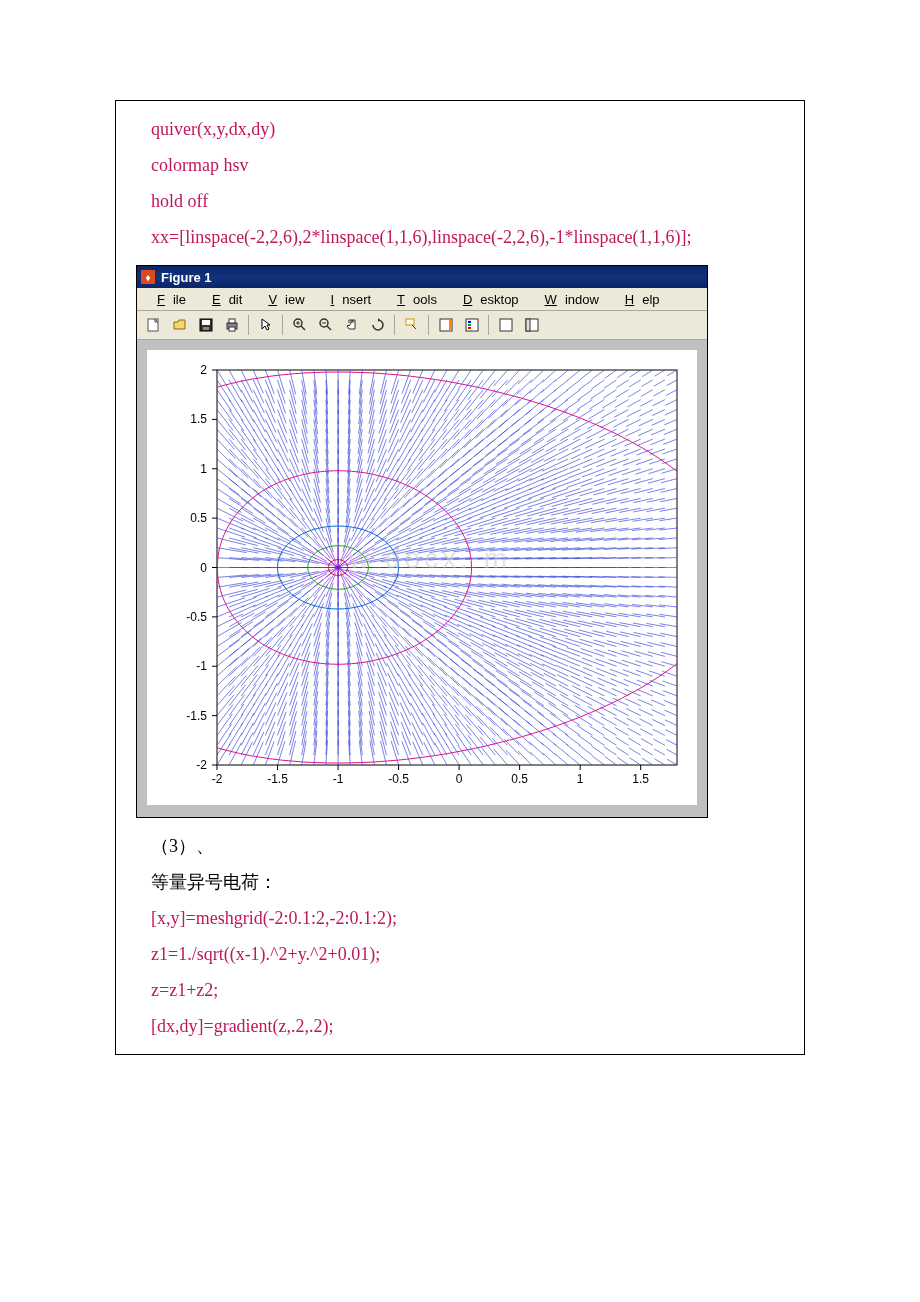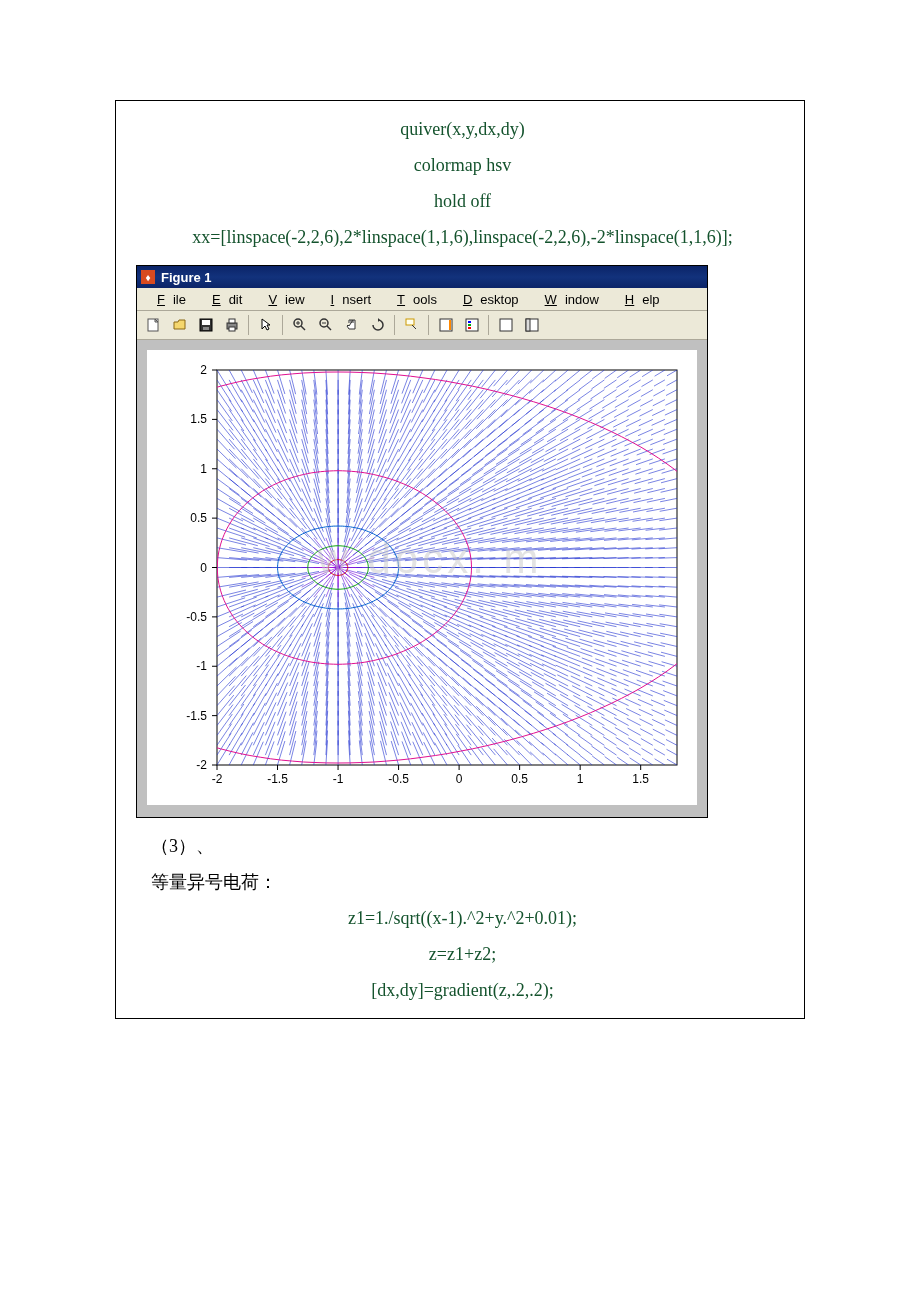--- a/index.html
+++ b/index.html
@@ -15,23 +15,22 @@
   .content-border {
     border: 1px solid #000;
     padding: 0;
   }
   .code-section {
     padding: 10px 30px 10px 35px;
   }
   .code-line {
     font-size: 18px;
     line-height: 2.0;
-    color: #14532d;
+    color: #be185d;
     font-family: "Times New Roman", serif;
-    text-align: center;
   }
   .text-line {
     font-size: 18px;
     line-height: 2.0;
     color: #000;
     font-family: "SimSun", "Times New Roman", serif;
   }
   
   .figure-window {
     margin: 0 0 0 20px;
@@ -111,39 +110,39 @@
     width: 550px;
     height: 455px;
     position: relative;
   }
   svg { display: block; }
   .watermark {
     position: absolute;
     top: 46%;
     left: 50%;
     transform: translate(-50%, -50%);
-    font-size: 42px;
+    font-size: 28px;
     color: rgba(200,200,200,0.5);
     letter-spacing: 4px;
     font-family: Arial, sans-serif;
     pointer-events: none;
     padding-left: 16px;
   }
 </style>
 </head>
 <body>
 
 <div class="page">
   <div class="content-border">
 
     <div class="code-section">
       <div class="code-line">quiver(x,y,dx,dy)</div>
       <div class="code-line">colormap hsv</div>
       <div class="code-line">hold off</div>
-      <div class="code-line">xx=[linspace(-2,2,6),2*linspace(1,1,6),linspace(-2,2,6),-2*linspace(1,1,6)];</div>
+      <div class="code-line">xx=[linspace(-2,2,6),2*linspace(1,1,6),linspace(-2,2,6),-1*linspace(1,1,6)];</div>
     </div>
 
     <div class="figure-window">
       <div class="titlebar">
         <span class="icon">♦</span>
         <span>Figure 1</span>
       </div>
       <div class="menubar">
         <span><span class="underline">F</span>ile</span>
         <span><span class="underline">E</span>dit</span>
@@ -1902,19 +1901,20 @@
                 <path d="M588.2 217.5 L587.9 210.7 L587.0 203.9 L585.6 197.1 L583.7 190.3 L581.2 183.5 L578.2 176.8 L574.6 170.2 L570.5 163.6 L565.9 157.1 L560.8 150.6 L555.1 144.3 L549.0 138.0 L542.5 131.8 L535.4 125.7 L527.9 119.7 L520.0 113.9 L511.7 108.2 L503.0 102.6 L493.9 97.1 L484.4 91.8 L474.6 86.7 L464.5 81.7 L454.1 76.9 L443.4 72.2 L432.4 67.7 L421.2 63.4 L409.8 59.3 L398.2 55.4 L386.4 51.7 L374.5 48.2 L362.4 44.9 L350.2 41.8 L338.0 38.9 L325.6 36.2 L313.2 33.8 L300.8 31.5 L288.4 29.5 L276.0 27.8 L263.6 26.2 L251.3 24.9 L239.1 23.9 L226.9 23.0 L214.8 22.5 L202.9 22.1 L191.1 22.0 L179.4 22.1 L167.9 22.5 L156.5 23.0 L145.4 23.9 L134.4 24.9 L123.7 26.2 L113.2 27.8 L102.9 29.5 L92.8 31.5 L83.0 33.8 L73.5 36.2 L64.2 38.9 L55.2 41.8 L46.4 44.9 L37.9 48.2 L29.7 51.7 L21.8 55.4 L14.2 59.3 L6.8 63.4 L-0.2 67.7 L-7.0 72.2 L-13.5 76.9 L-19.7 81.7 L-25.6 86.7 L-31.2 91.8 L-36.5 97.1 L-41.6 102.6 L-46.3 108.2 L-50.8 113.9 L-55.0 119.7 L-58.9 125.7 L-62.5 131.8 L-65.8 138.0 L-68.9 144.3 L-71.7 150.6 L-74.2 157.1 L-76.5 163.6 L-78.4 170.2 L-80.2 176.8 L-81.6 183.5 L-82.8 190.3 L-83.7 197.1 L-84.4 203.9 L-84.8 210.7 L-84.9 217.5 L-84.8 224.3 L-84.4 231.1 L-83.7 237.9 L-82.8 244.7 L-81.6 251.5 L-80.2 258.2 L-78.4 264.8 L-76.5 271.4 L-74.2 277.9 L-71.7 284.4 L-68.9 290.7 L-65.8 297.0 L-62.5 303.2 L-58.9 309.3 L-55.0 315.3 L-50.8 321.1 L-46.3 326.8 L-41.6 332.4 L-36.5 337.9 L-31.2 343.2 L-25.6 348.3 L-19.7 353.3 L-13.5 358.1 L-7.0 362.8 L-0.2 367.3 L6.8 371.6 L14.2 375.7 L21.8 379.6 L29.7 383.3 L37.9 386.8 L46.4 390.1 L55.2 393.2 L64.2 396.1 L73.5 398.8 L83.0 401.2 L92.8 403.5 L102.9 405.5 L113.2 407.2 L123.7 408.8 L134.4 410.1 L145.4 411.1 L156.5 412.0 L167.9 412.5 L179.4 412.9 L191.1 413.0 L202.9 412.9 L214.8 412.5 L226.9 412.0 L239.1 411.1 L251.3 410.1 L263.6 408.8 L276.0 407.2 L288.4 405.5 L300.8 403.5 L313.2 401.2 L325.6 398.8 L338.0 396.1 L350.2 393.2 L362.4 390.1 L374.5 386.8 L386.4 383.3 L398.2 379.6 L409.8 375.7 L421.2 371.6 L432.4 367.3 L443.4 362.8 L454.1 358.1 L464.5 353.3 L474.6 348.3 L484.4 343.2 L493.9 337.9 L503.0 332.4 L511.7 326.8 L520.0 321.1 L527.9 315.3 L535.4 309.3 L542.5 303.2 L549.0 297.0 L555.1 290.7 L560.8 284.4 L565.9 277.9 L570.5 271.4 L574.6 264.8 L578.2 258.2 L581.2 251.5 L583.7 244.7 L585.6 237.9 L587.0 231.1 L587.9 224.3 L588.2 217.5 Z" fill="none" stroke="#e01090" stroke-width="1"></path>
               </g>
             </svg>
         </div>
       </div>
     </div>
 
     <div class="code-section">
       <div class="text-line">（3）、</div>
       <div class="text-line">等量异号电荷：</div>
+      <div class="code-line">[x,y]=meshgrid(-2:0.1:2,-2:0.1:2);</div>
       <div class="code-line">z1=1./sqrt((x-1).^2+y.^2+0.01);</div>
       <div class="code-line">z=z1+z2;</div>
       <div class="code-line">[dx,dy]=gradient(z,.2,.2);</div>
     </div>
 
   </div>
 </div>
 
 </body></html>

